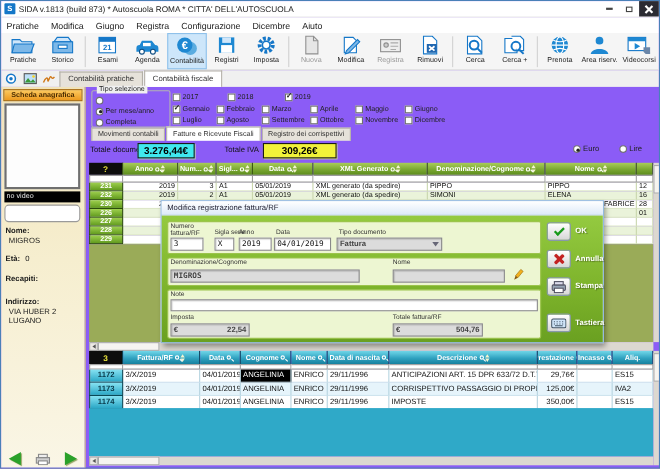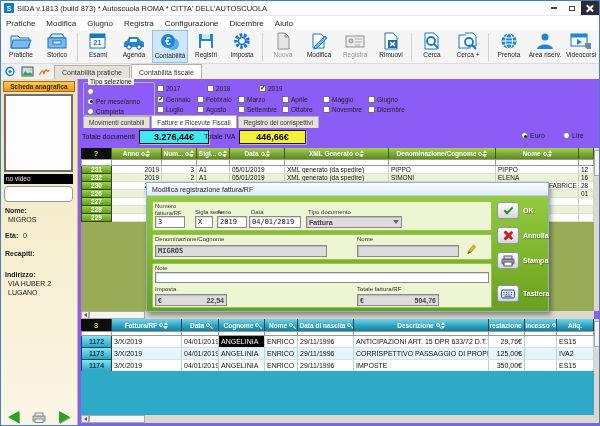--- a/index.html
+++ b/index.html
@@ -428,23 +428,23 @@
       </div>
     <div class="tab2 act">
         <span>Fatture e Ricevute Fiscali</span>
       </div>
     <div class="tab2">
         <span>Registro dei corrispettivi</span>
       </div>
   </div>
 
   <span class="tlab" style="left:81px;top:132px">Totale documenti</span>
-  <div class="tbox cyan" style="left:138px;top:129px;width:70px">3.276,44€</div>
+  <div class="tbox cyan" style="left:124px;top:129px;width:52px">3.276,44€</div>
   <span class="tlab" style="left:203px;top:132px">Totale IVA</span>
-  <div class="tbox yellow" style="left:238px;top:129px;width:67px">446,66€</div>
+  <div class="tbox yellow" style="left:238px;top:129px;width:67px">309,26€</div>
   <label class="curr" style="left:520px;top:131px">
       <span class="radio on"></span>
       <span>Euro</span>
     </label>
   <label class="curr" style="left:562px;top:131px">
       <span class="radio"></span>
       <span>Lire</span>
     </label>
 
   <div class="grid" style="top:147px">

